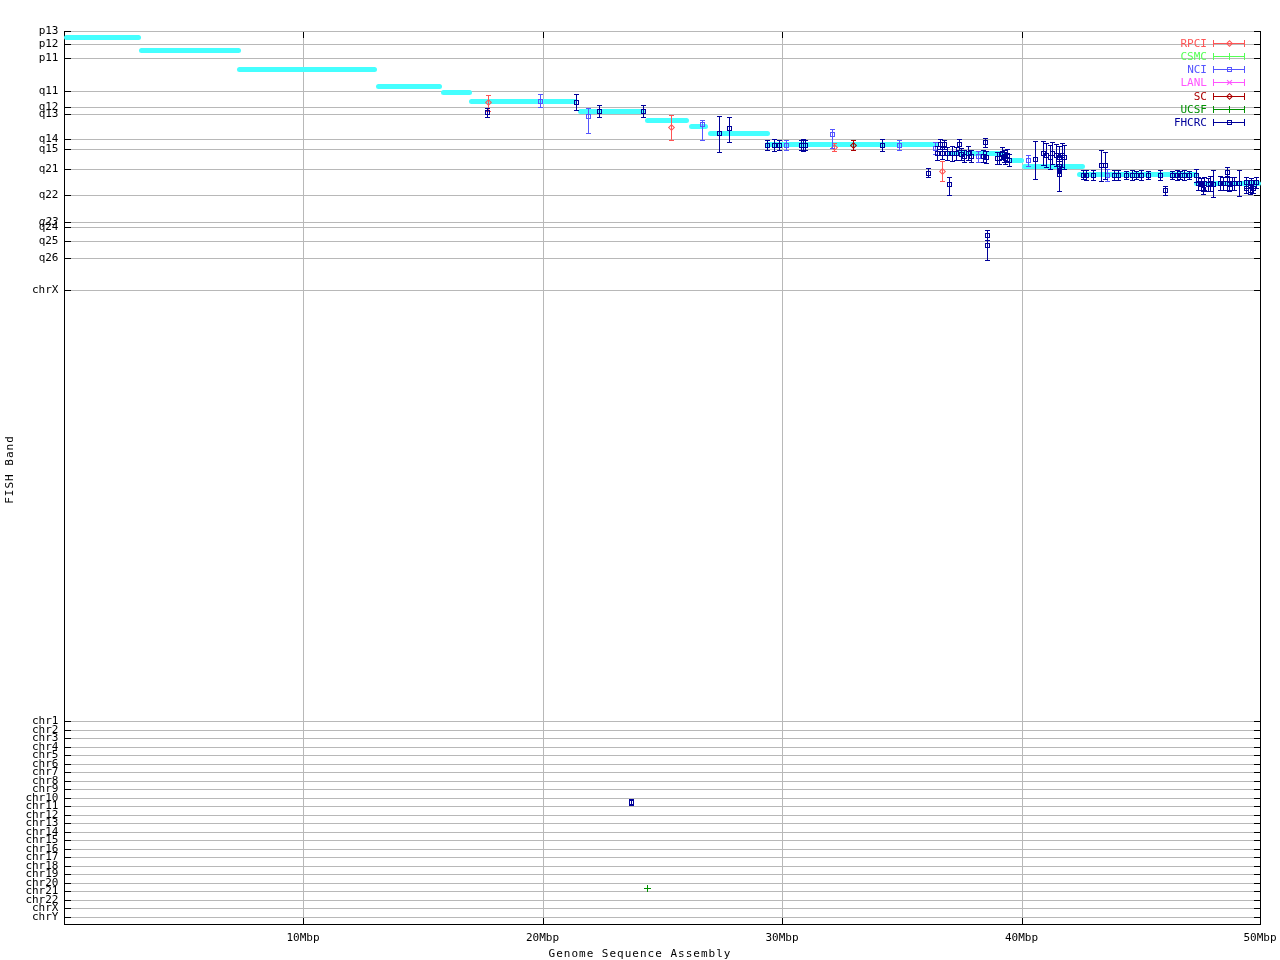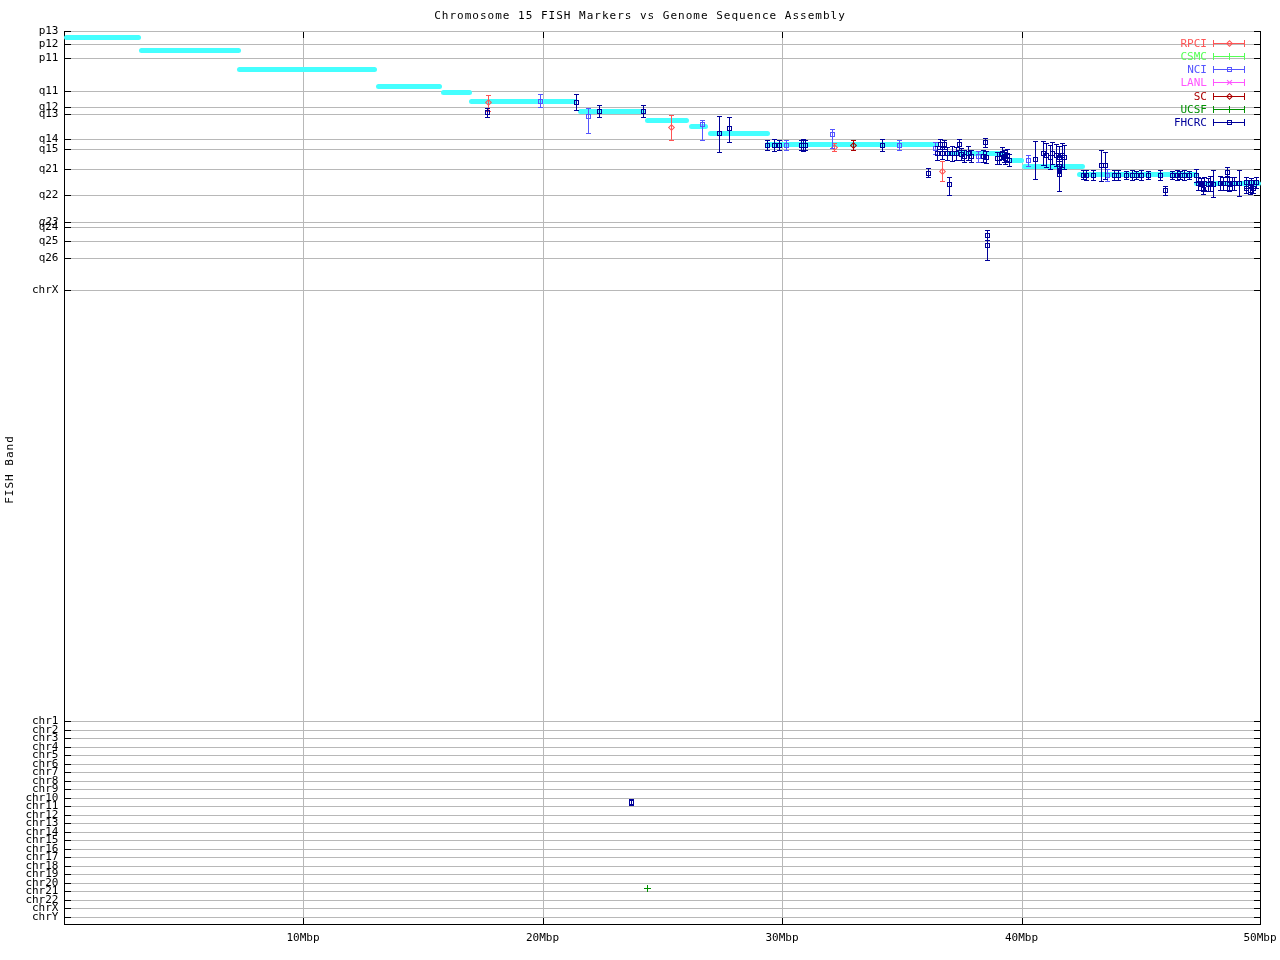--- a/index.html
+++ b/index.html
@@ -21,22 +21,22 @@
   .mk-pl-h{position:absolute;width:7px;height:1px;}
   .mk-pl-v{position:absolute;width:1px;height:7px;}
   .leg-label{position:absolute;width:80px;text-align:right;height:13px;line-height:13px;}
   .leg-line{position:absolute;height:1px;width:32px;}
   .leg-serif{position:absolute;width:1px;height:7px;}
 </style>
 </head>
 <body>
 
 <div id="stage">
-  <div class="title">Chromosome 15 FISH Markers vs Genome Sequence Assembly</div>
   <div class="ylabel">FISH Band</div>
+  <div class="xlabel">Genome Sequence Assembly</div>
   <div id="frame" style="left: 63.5px; top: 30.5px; width: 1195.5px; height: 892.5px;"></div>
   <div id="layers">
       <div class="grid" style="left: 64.5px; top: 30.5px; width: 1195.5px; height: 1px; background: rgb(184, 184, 184);"></div>
       <div class="tick" style="left: 64.5px; top: 30.5px; width: 6px; height: 1px;"></div>
       <div class="tick" style="left: 1254px; top: 30.5px; width: 6px; height: 1px;"></div>
       <div class="ylab" style="left: 0.5px; top: 24.5px;">p13</div>
       <div class="grid" style="left: 64.5px; top: 44.3px; width: 1195.5px; height: 1px; background: rgb(184, 184, 184);"></div>
       <div class="tick" style="left: 64.5px; top: 44.3px; width: 6px; height: 1px;"></div>
       <div class="tick" style="left: 1254px; top: 44.3px; width: 6px; height: 1px;"></div>
       <div class="ylab" style="left: 0.5px; top: 38.3px;">p12</div>

